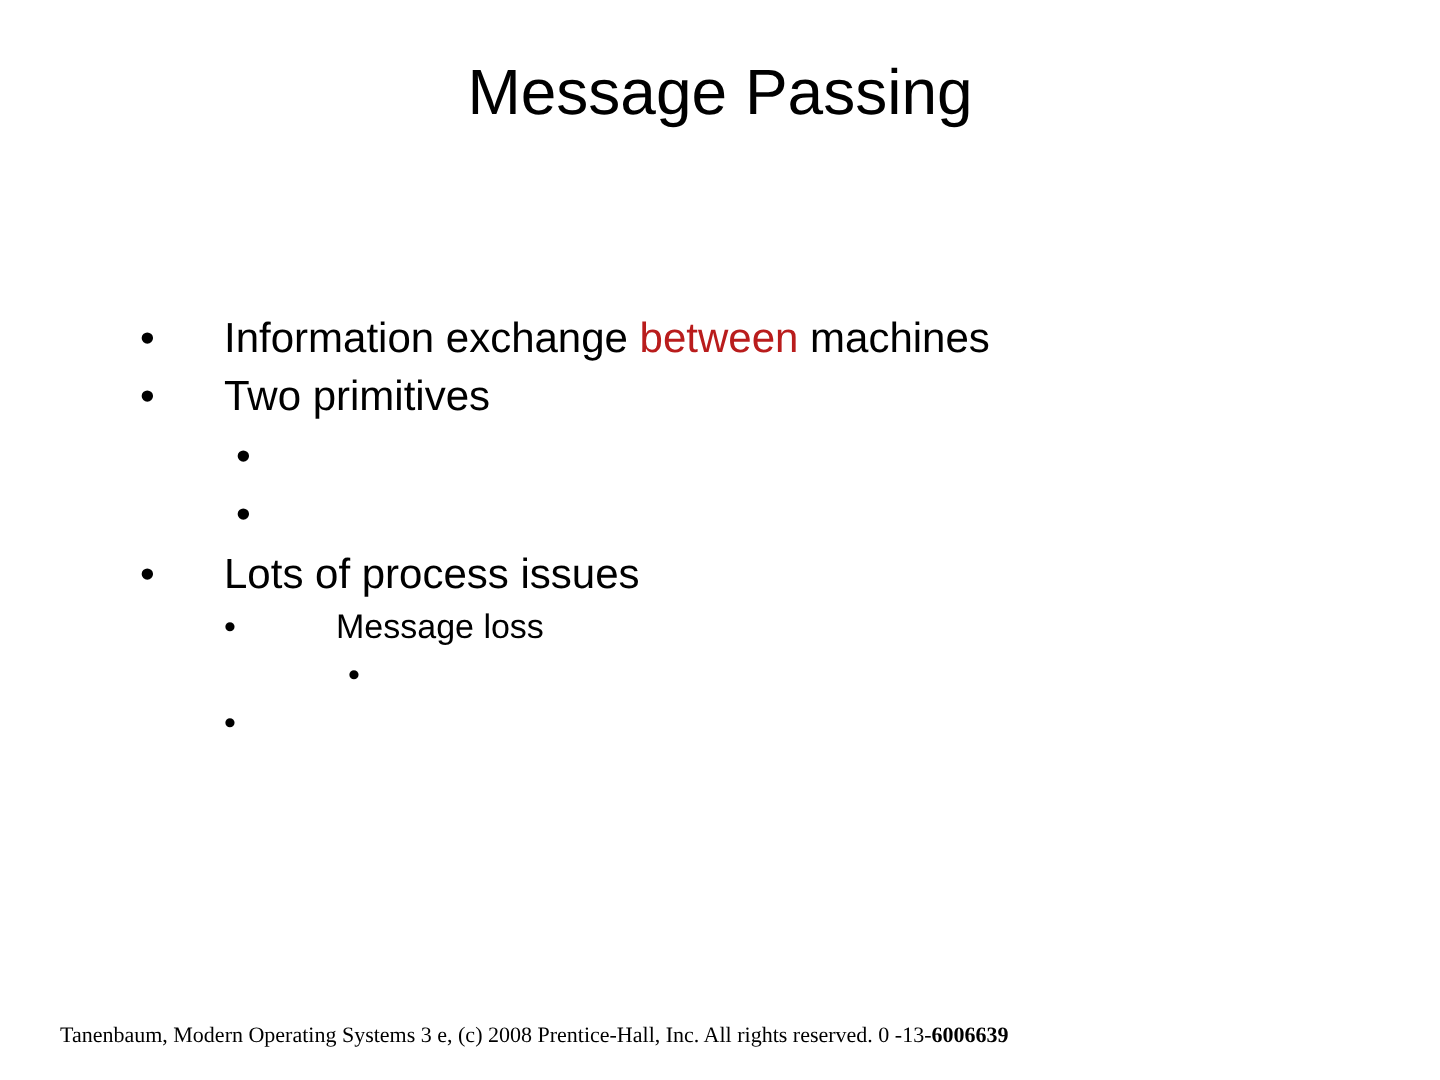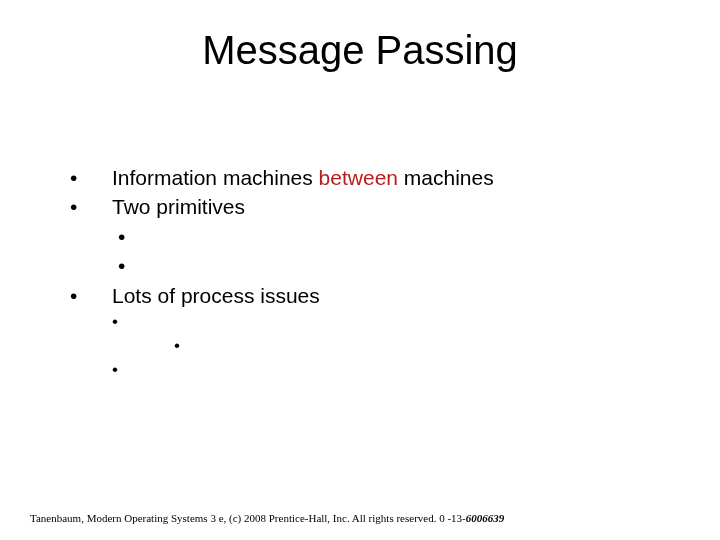--- a/index.html
+++ b/index.html
@@ -12,21 +12,21 @@
     overflow: hidden;
   }
   .slide {
     width: 100%;
     height: 100%;
     padding: 20px 40px 40px 40px;
     position: relative;
   }
   .title {
     text-align: center;
-    font-size: 40px;
+    font-size: 32px;
     font-weight: normal;
     color: #000;
     margin-top: 8px;
     margin-bottom: 90px;
   }
   .content {
     font-size: 21px;
     color: #000;
     line-height: 1.4;
     padding-left: 20px;
@@ -43,34 +43,34 @@
   .highlight { color: #b91c1c; }
   .footer {
     position: absolute;
     bottom: 16px;
     left: 30px;
     right: 30px;
     font-size: 11px;
     font-family: "Times New Roman", Times, serif;
     color: #000;
   }
-  .footer .bold { font-weight: bold; font-style: italic; }
+  .footer .bold { font-weight: bold; }
 </style>
 </head>
 <body>
 
 <div class="slide">
   <h1 class="title">Message Passing</h1>
 
   <div class="content">
 
     <div class="bullet-row">
       <div class="bullet-mark">•</div>
       <div class="bullet-text">
-        <span>Information machines </span><span class="highlight">between</span><span> machines</span>
+        <span>Information exchange </span><span class="highlight">between</span><span> machines</span>
       </div>
     </div>
 
     <div class="bullet-row">
       <div class="bullet-mark">•</div>
       <div class="bullet-text">Two primitives</div>
     </div>
 
     <div class="bullet-row sub1">
       <div class="bullet-mark">•</div>
@@ -80,20 +80,21 @@
       <div class="bullet-mark">•</div>
     </div>
 
     <div class="bullet-row">
       <div class="bullet-mark">•</div>
       <div class="bullet-text">Lots of process issues</div>
     </div>
 
     <div class="bullet-row sub2">
       <div class="bullet-mark">•</div>
+      <div class="bullet-text">Message loss</div>
     </div>
 
     <div class="bullet-row sub3">
       <div class="bullet-mark">•</div>
     </div>
 
     <div class="bullet-row sub2">
       <div class="bullet-mark">•</div>
     </div>
 

